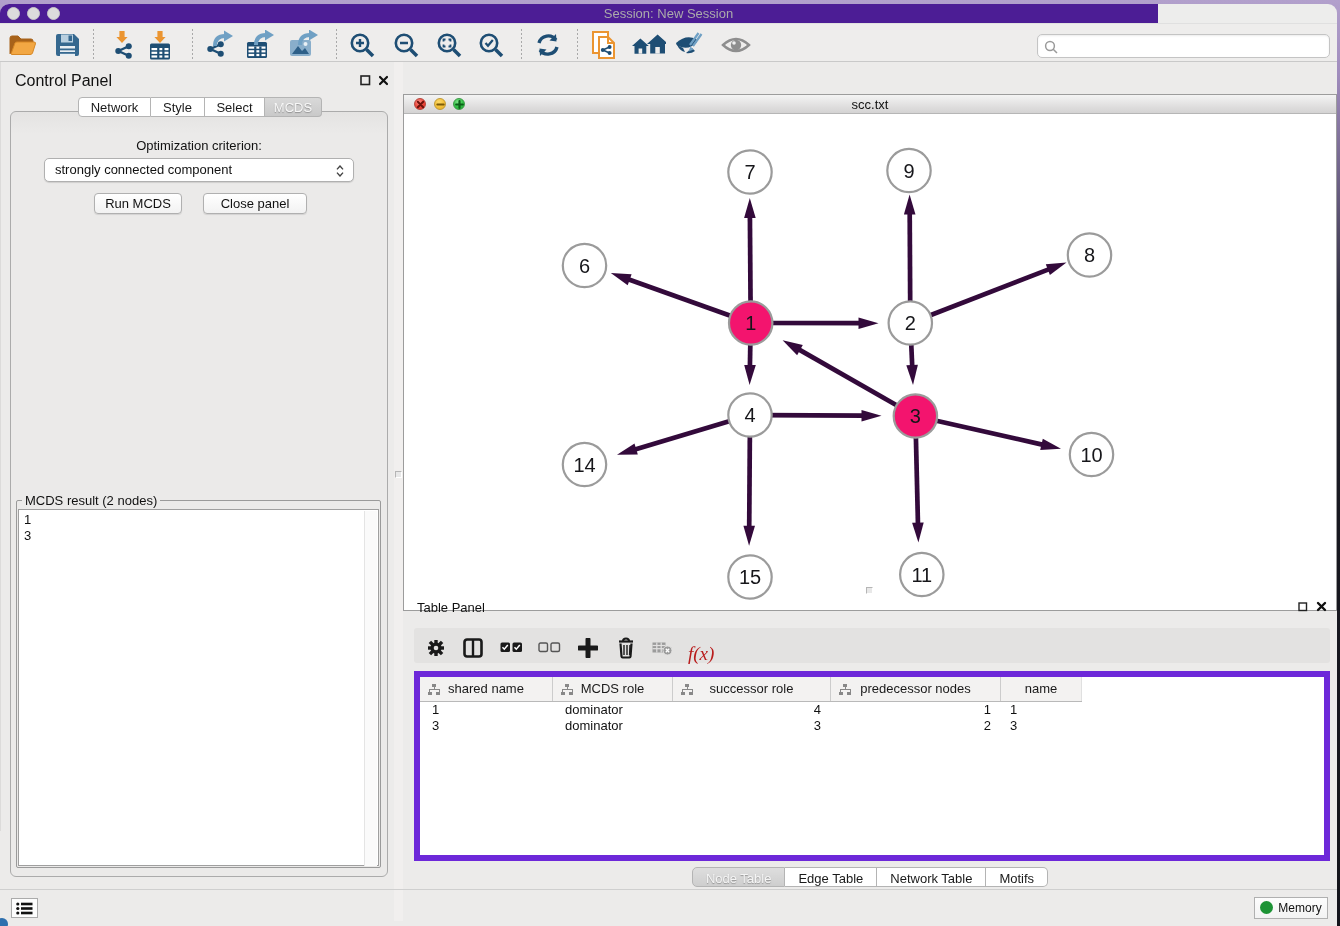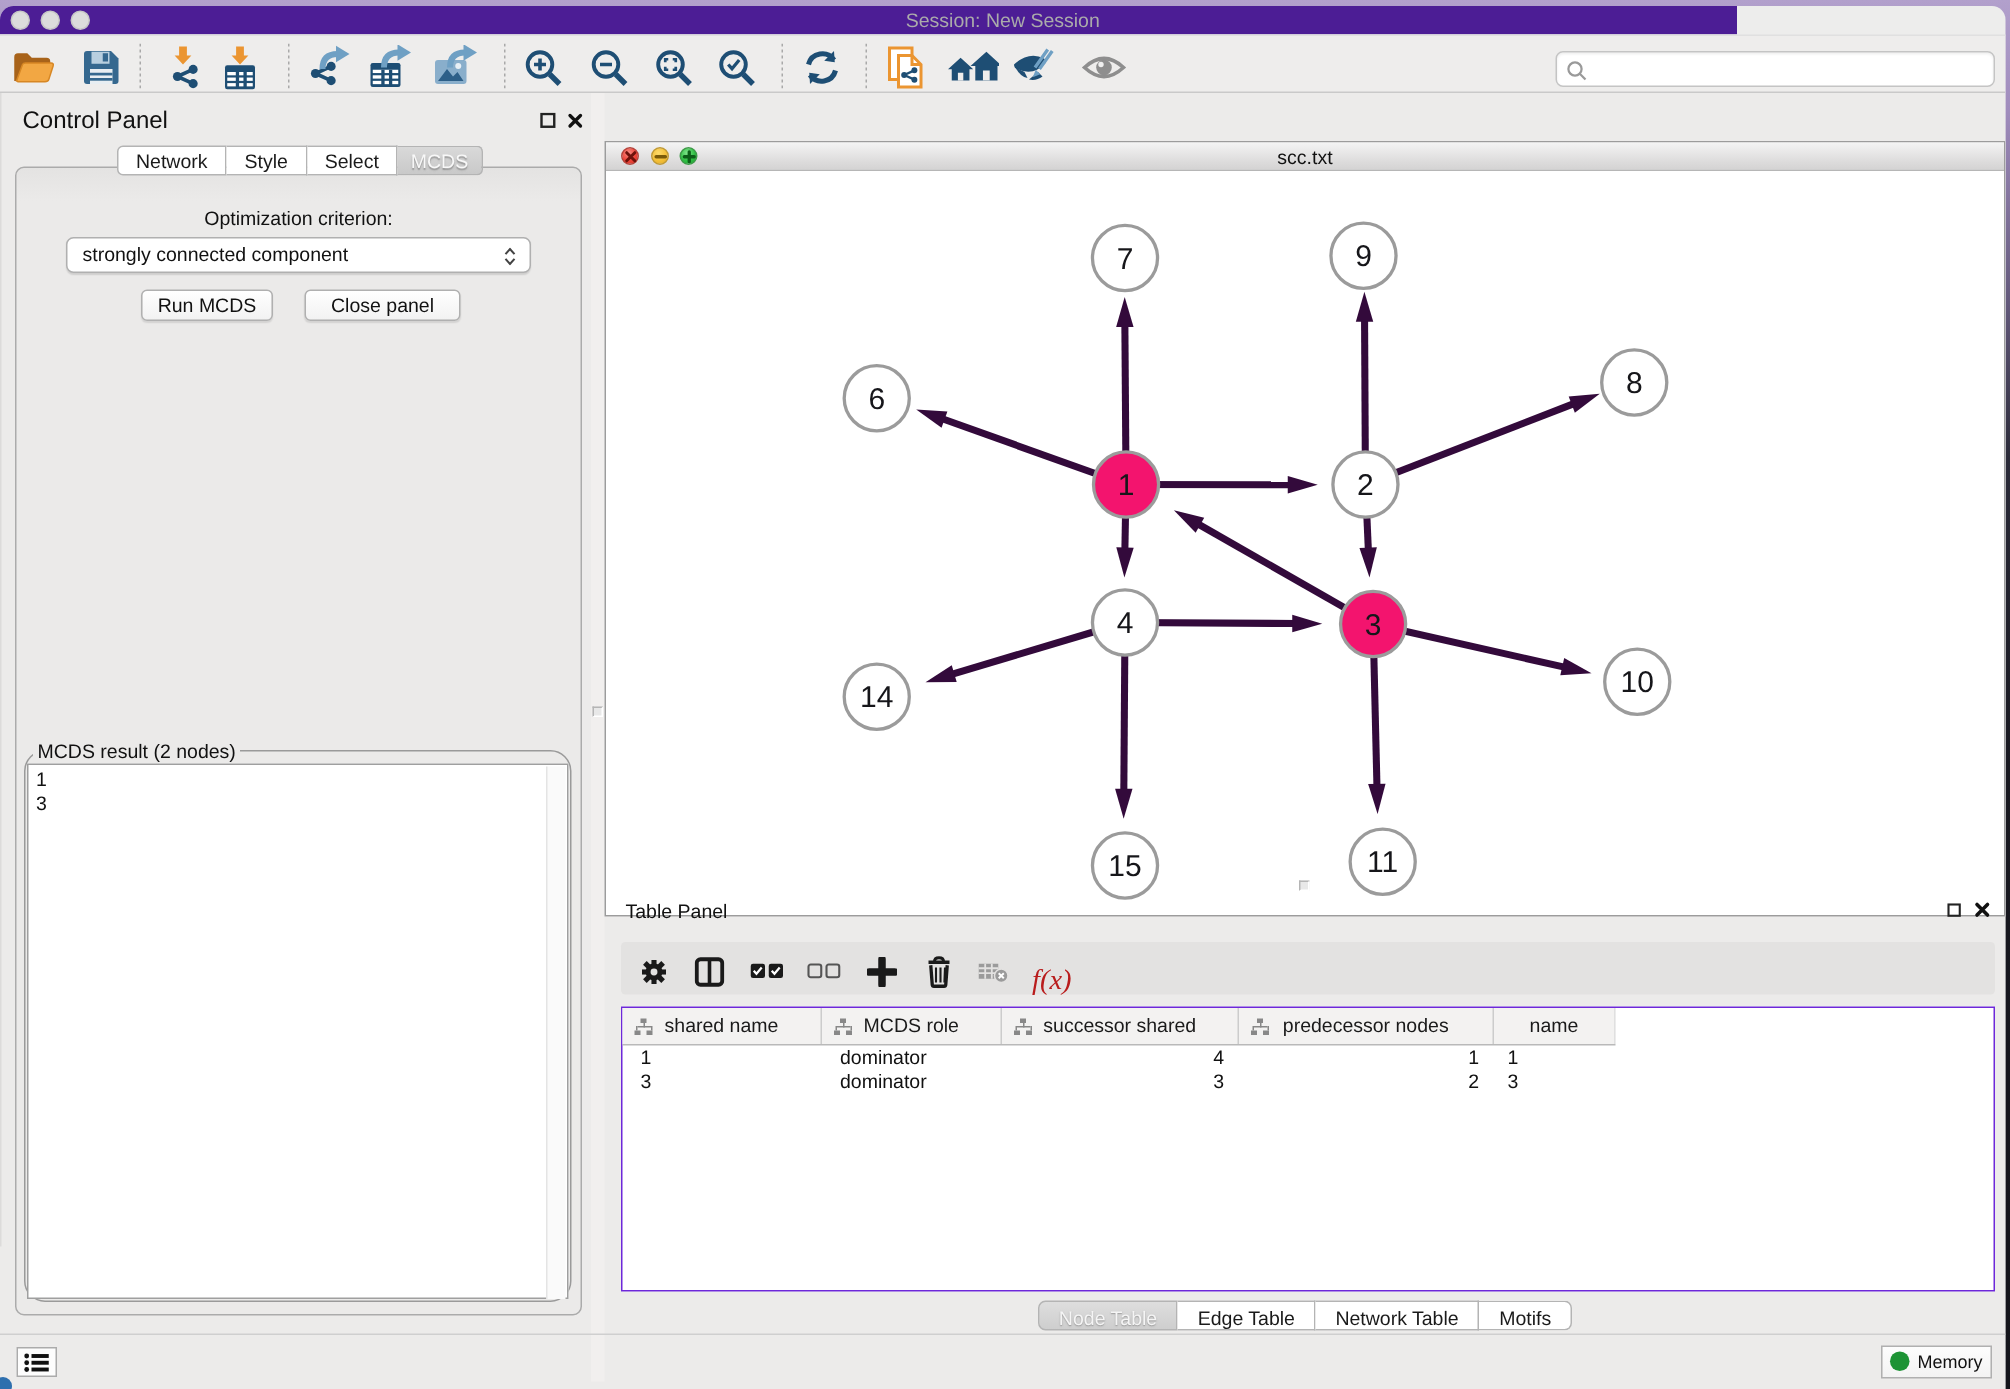--- a/index.html
+++ b/index.html
@@ -35,21 +35,21 @@
              background:linear-gradient(180deg,#e4e3e2,#ebeae9 22px); }
   #optlabel { position:absolute; left:10px; top:76px; width:378px; text-align:center;
               font-size:13px; color:#111; }
   #dropdown { position:absolute; left:44px; top:96px; width:310px; height:24px; background:#fff;
               border:1px solid #b0b0b0; border-radius:5px; box-shadow:0 1px 1px rgba(0,0,0,.12);
               font-size:13px; line-height:22px; padding-left:10px; color:#111; }
   .btn { position:absolute; height:21px; background:linear-gradient(180deg,#ffffff,#f2f2f2);
          border:1px solid #b0b0b0; border-radius:4px; font-size:13px; color:#111;
          text-align:center; line-height:19px; box-shadow:0 1px 1px rgba(0,0,0,.10); }
   #fieldset { position:absolute; left:16px; top:438px; width:365px; height:368px;
-              border:1px solid #9a9a9a; border-radius:14px; }
+              border:1px solid #9a9a9a; border-radius:2px; }
   #fs-legend { position:absolute; left:5px; top:-8px; background:#ebeae9; padding:0 3px;
                font-size:13px; color:#111; }
   #fs-white { position:absolute; left:1px; top:8px; width:361px; height:357px; background:#fff;
               border:1px solid #9f9f9f; font-size:13px; color:#111; }
   #fs-scroll { position:absolute; right:1px; top:1px; width:13px; height:355px; background:#fafafa;
                border-left:1px solid #e4e4e4; }
 
   
   #vsplit { position:absolute; left:394px; top:0px; width:9px; height:859px; background:#f1efee; }
   .knob { position:absolute; width:7px; height:7px; background:#e8e8e8;
@@ -63,21 +63,21 @@
               border-bottom:1px solid #b6b6b6; }
   .nl { position:absolute; top:3px; width:12px; height:12px; border-radius:50%; }
   #netname { position:absolute; top:2px; left:0; width:932px; text-align:center;
              font-size:13px; color:#111; }
 
   
   #tp-title { position:absolute; left:417px; top:538px; font-size:13px; color:#111; }
   #tp-toolbar { position:absolute; left:414px; top:566px; width:916px; height:35px;
                 background:#e3e2e1; border-radius:3px; }
   #tablebox { position:absolute; left:414px; top:609px; width:916px; height:190px;
-              background:#fff; border:1px solid #6d28d9; }
+              background:#fff; border:6px solid #6d28d9; }
   .th { position:absolute; top:0; height:24px; background:#f3f2f1; border-right:1px solid #cccccc;
         font-size:13px; color:#1a1a1a; text-align:center; line-height:24px; }
   #thead-line { position:absolute; left:0; top:24px; width:662px; height:1px; background:#b9b9b9; }
   .td { position:absolute; font-size:13px; color:#111; height:16px; line-height:16px; }
   .bottomtabs { position:absolute; left:403px; top:805px; width:934px; text-align:center; }
   .btab { display:inline-block; height:20px; line-height:19px; font-size:13px;
           color:#1a1a1a; background:#fff; border:1px solid #b4b4b4; border-left:none; padding:1px 13px; }
 
   
   #statusline { position:absolute; left:0; top:827px; width:1337px; height:1px; background:#cfcfcf; }
@@ -411,21 +411,21 @@
             <line x1="9.2" y1="2.5" x2="9.2" y2="12.5"></line>
           </g>
           <circle cx="15.5" cy="10.5" r="4.5" fill="#9b9b9b" stroke="#e3e2e1" stroke-width="1"></circle>
           <path d="M13.8 8.8 L17.2 12.2 M17.2 8.8 L13.8 12.2" stroke="#fff" stroke-width="1.3"></path>
         </svg>
       <div style="position:absolute; left:274px; top:15px; font-family:'Liberation Serif',serif; font-style:italic; font-size:19px; color:#b91c1c;">f(x)</div>
     </div>
     <div id="tablebox">
       <div class="th" style="left:0; width:133px;">shared name</div>
       <div class="th" style="left:133px; width:120px;">MCDS role</div>
-      <div class="th" style="left:253px; width:158px;">successor shared</div>
+      <div class="th" style="left:253px; width:158px;">successor role</div>
       <div class="th" style="left:411px; width:170px;">predecessor nodes</div>
       <div class="th" style="left:581px; width:81px; border-right-color:#e0e0e0;">name</div>
       <span class="treei" style="position:absolute; left:8px; top:7px;"></span>
       <span class="treei" style="position:absolute; left:141px; top:7px;"></span>
       <span class="treei" style="position:absolute; left:261px; top:7px;"></span>
       <span class="treei" style="position:absolute; left:419px; top:7px;"></span>
       <div id="thead-line"></div>
       <div class="td" style="left:12px; top:25px;">1</div>
       <div class="td" style="left:145px; top:25px;">dominator</div>
       <div class="td" style="left:253px; top:25px; width:148px; text-align:right;">4</div>

